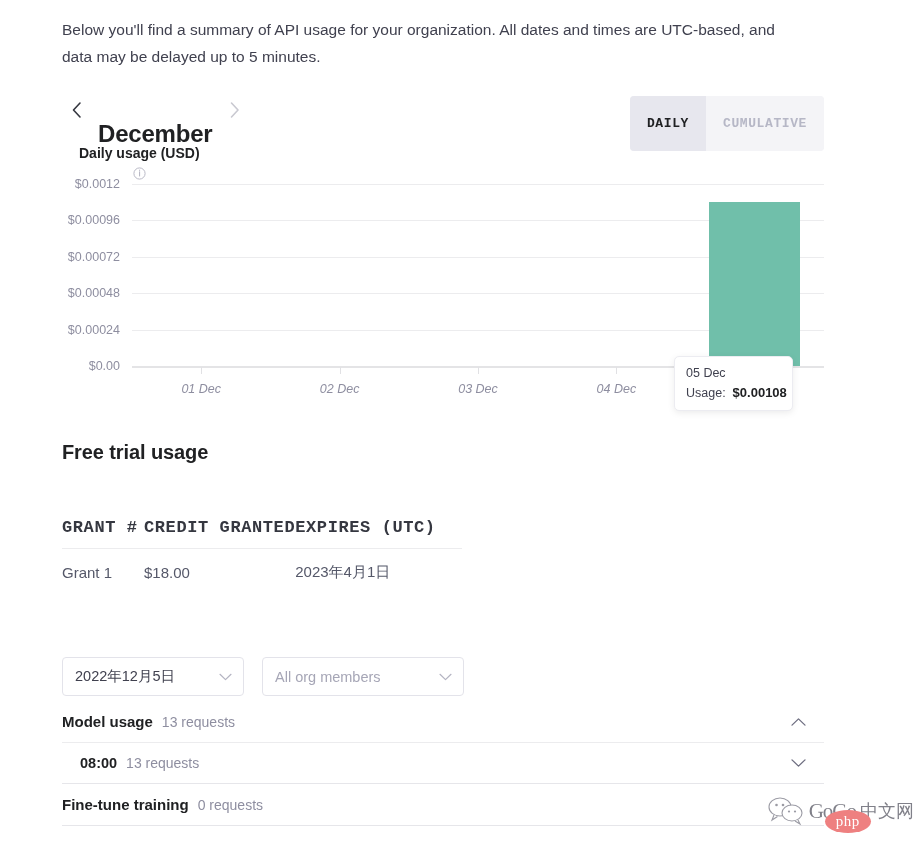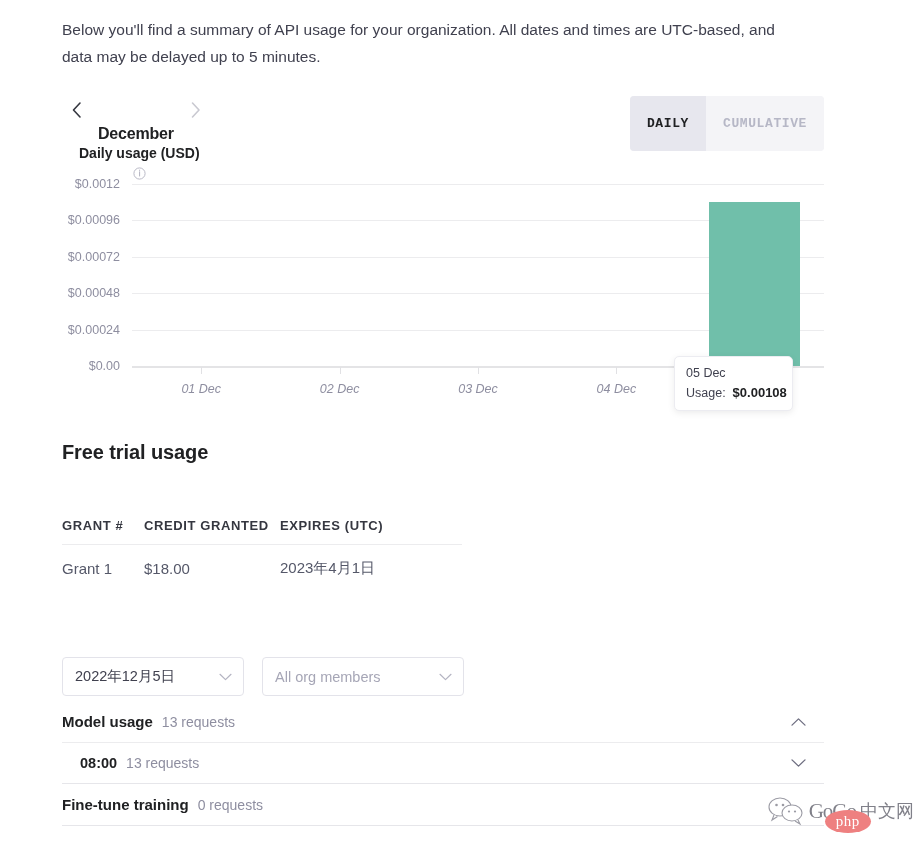--- a/index.html
+++ b/index.html
@@ -51,21 +51,21 @@
     padding: 0;
     cursor: pointer;
     display: flex;
     align-items: center;
     justify-content: center;
     width: 16px;
     height: 26px;
   }
   .chev-btn svg { display: block; }
   .month-label {
-    font-size: 16px;
+    font-size: 24px;
     font-weight: 700;
     color: #202123;
     letter-spacing: -0.2px;
     line-height: 26px;
     margin-top: 48px;
   }
 
   .seg-group {
     position: absolute;
     right: 0;
@@ -219,22 +219,22 @@
 
   
   .grant-table {
     position: absolute;
     left: 62px;
     top: 518px;
     width: 400px;
     border-collapse: collapse;
   }
   .grant-table th {
-    font-family: Liberation Sans, sans-serif;
-    font-size: 13px;
+    font-family: Liberation Mono, monospace;
+    font-size: 17px;
     letter-spacing: 0.6px;
     font-weight: 700;
     color: #353740;
     text-align: left;
     padding: 0 0 11px 0;
     border-bottom: 1px solid #ececee;
     white-space: nowrap;
   }
   .grant-table td {
     font-size: 15px;

